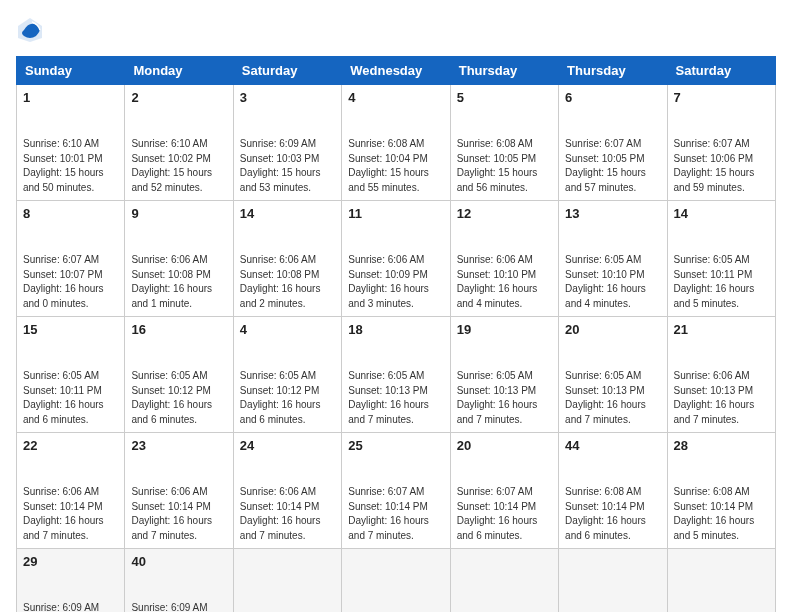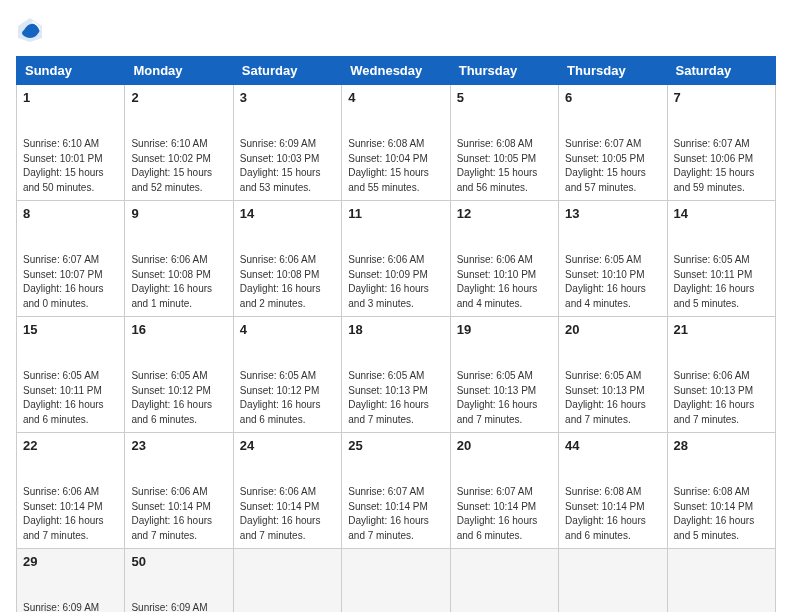--- a/index.html
+++ b/index.html
@@ -327,21 +327,21 @@
       </tr>
       <tr style="background: #eab308;">
         <td style="background: rgb(245, 245, 245);">
           <span class="day-number">29</span>
           <div class="day-info" style="white-space: pre-line;">Sunrise: 6:09 AM
 Sunset: 10:14 PM
 Daylight: 16 hours
 and 5 minutes.</div>
         </td>
         <td style="background: rgb(245, 245, 245);">
-          <span class="day-number">50</span>
+          <span class="day-number">40</span>
           <div class="day-info" style="white-space: pre-line;">Sunrise: 6:09 AM
 Sunset: 10:14 PM
 Daylight: 16 hours
 and 4 minutes.</div>
         </td>
         <td class="empty-cell" style="background: rgb(245, 245, 245);"></td>
         <td class="empty-cell" style="background: rgb(245, 245, 245);"></td>
         <td class="empty-cell" style="background: rgb(245, 245, 245);"></td>
         <td class="empty-cell" style="background: rgb(245, 245, 245);"></td>
         <td class="empty-cell" style="background: rgb(245, 245, 245);"></td>

